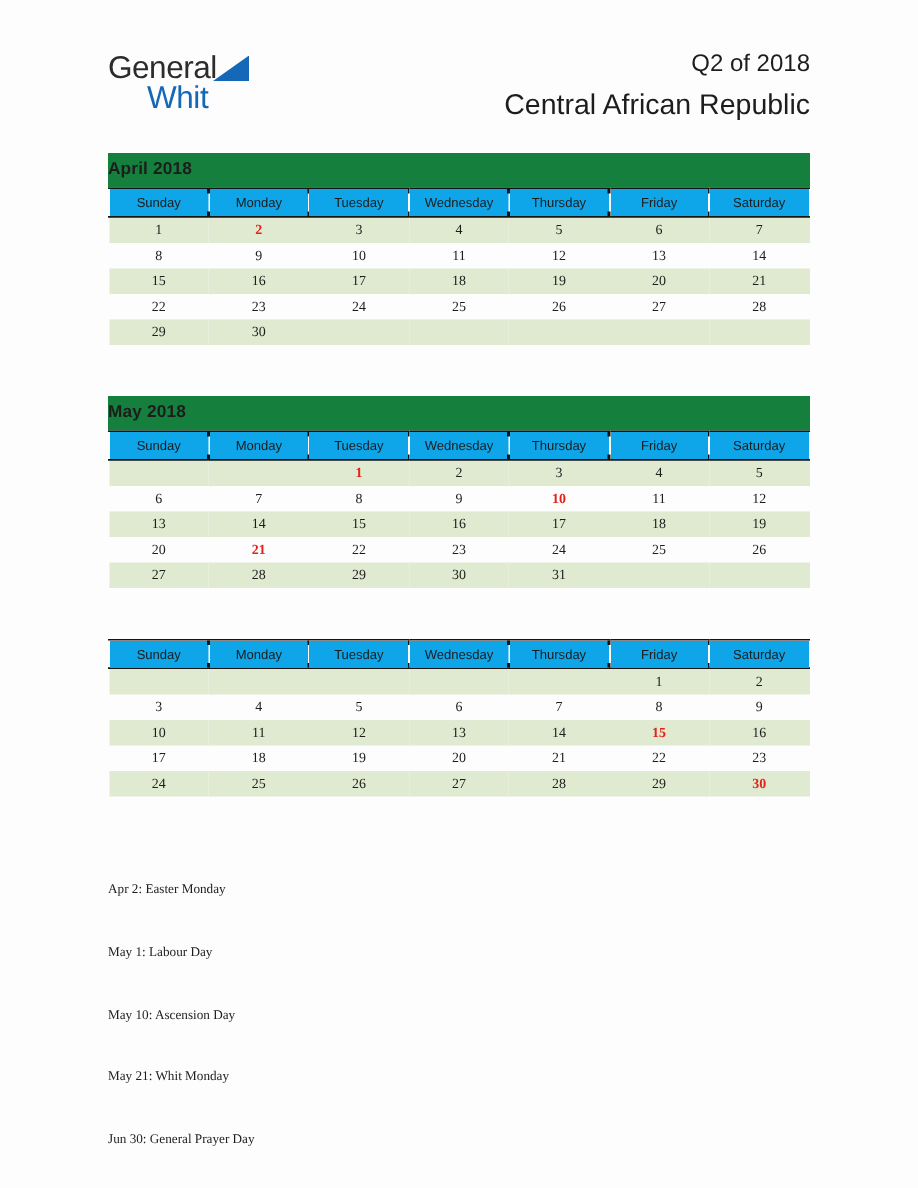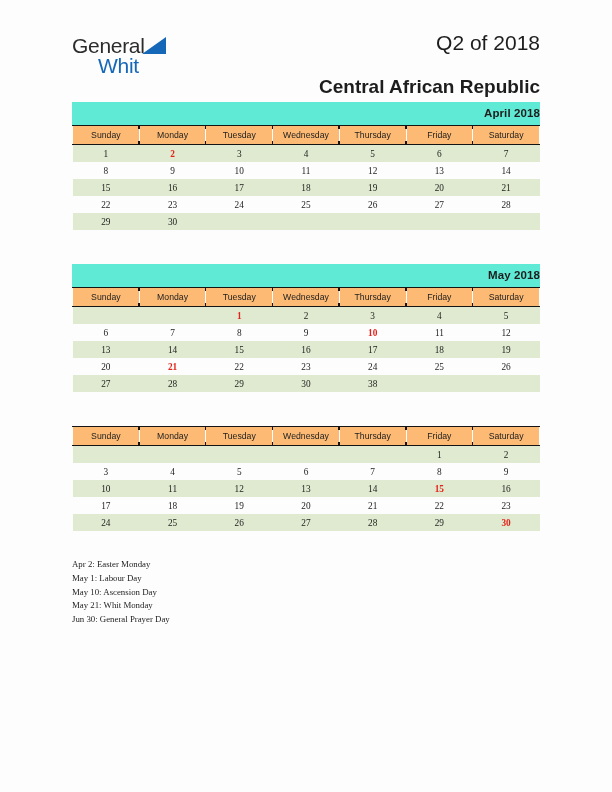--- a/index.html
+++ b/index.html
@@ -70,50 +70,49 @@
   }
 
   .title-block {
     position: absolute;
     right: 72px;
     top: 30px;
     text-align: right;
     font-family: "Liberation Sans", sans-serif;
   }
   .title-quarter {
-    font-size: 21px;
+    font-size: 16px;
     color: #1d1d1d;
     line-height: 26px;
     white-space: nowrap;
   }
   .title-country {
     font-size: 19px;
     color: #1d1d1d;
     line-height: 26px;
-    margin-top: 18px;
+    margin-top: 2px;
     white-space: nowrap;
-    font-weight: bold;
   }
 
   
   .months {
     position: absolute;
     left: 72px;
     top: 102px;
     width: 468px;
   }
   .month-block {
     width: 468px;
     margin-bottom: 24px;
   }
   .month-title {
-    background: #5eead4;
+    background: #15803d;
     height: 23px;
     line-height: 23px;
-    text-align: right;
+    text-align: left;
     font-family: "Liberation Sans", sans-serif;
     font-weight: bold;
     font-size: 11.5px;
     color: #1d1d1d;
     letter-spacing: 0.1px;
   }
   table.cal {
     width: 468px;
     border-collapse: collapse;
     table-layout: fixed;
@@ -123,21 +122,21 @@
     font-family: "Liberation Sans", sans-serif;
     font-weight: normal;
     font-size: 8.7px;
     color: #1d1d1d;
     text-align: center;
     border-top: 1.6px solid #141414;
     border-bottom: 1.6px solid #141414;
     border-left: 1.6px solid #141414;
     border-right: 1.6px solid #141414;
     padding: 0;
-    background: #fdba74;
+    background: #0ea5e9;
     vertical-align: middle;
   }
   
   table.cal th {
     position: relative;
     border-left-color: transparent;
     border-right-color: transparent;
   }
   table.cal th::before,
   table.cal th::after {
@@ -179,20 +178,21 @@
     left: 72px;
     top: 558px;
     width: 420px;
   }
   .legend-line {
     font-family: "Liberation Serif", serif;
     font-size: 8.8px;
     color: #1d1d1d;
     line-height: 13.8px;
     white-space: nowrap;
+    margin-top: 28px;
   }
 </style>
 </head>
 <body>
 
 <div class="page-header">
 
   <div class="logo">
     <span class="logo-row1">General</span>
     <span class="logo-tri-shape"></span>
@@ -328,21 +328,21 @@
             <td>23</td>
             <td>24</td>
             <td>25</td>
             <td>26</td>
           </tr>
           <tr class="shade">
             <td>27</td>
             <td>28</td>
             <td>29</td>
             <td>30</td>
-            <td>38</td>
+            <td>31</td>
             <td></td>
             <td></td>
           </tr>
           <tr class="filler">
             <td></td>
             <td></td>
             <td></td>
             <td></td>
             <td></td>
             <td></td>

